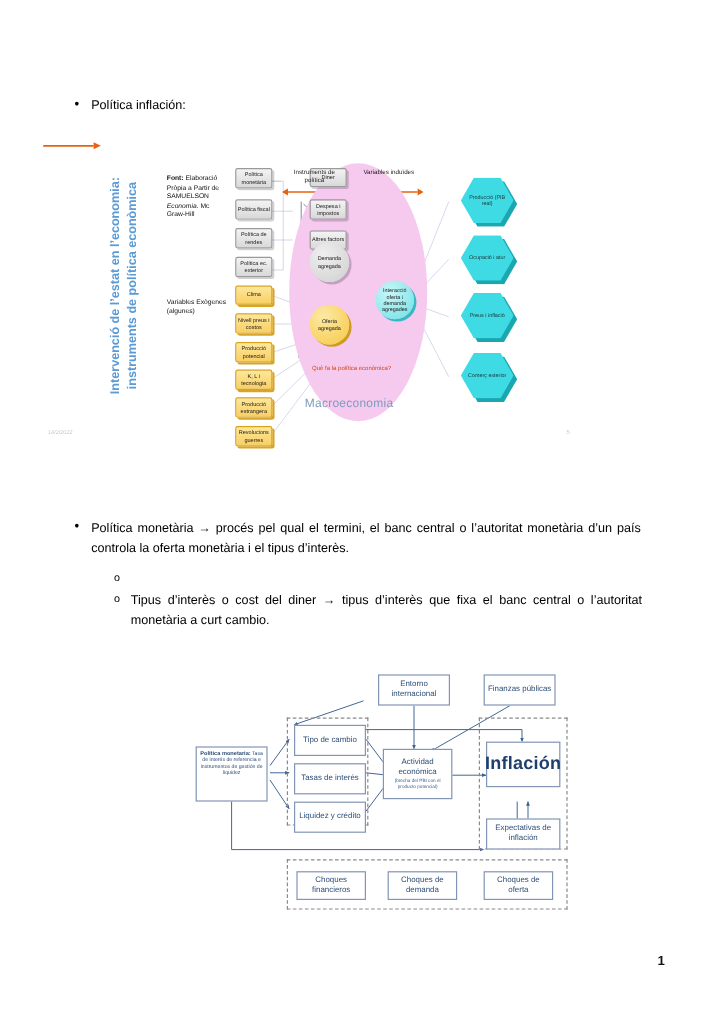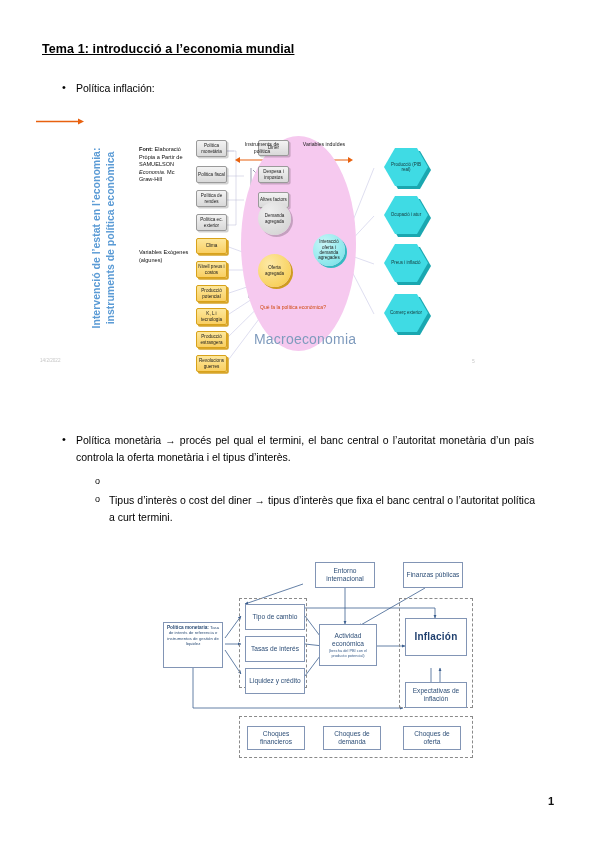--- a/index.html
+++ b/index.html
@@ -73,54 +73,53 @@
     clip-path:polygon(25% 0%,75% 0%,100% 50%,75% 100%,25% 100%,0% 50%);
     display:flex;align-items:center;justify-content:center;text-align:center;
     font-size:4.5px;line-height:5.4px;color:#16383a;padding:2px;box-sizing:border-box;
   }
   .hex-sh{
     position:absolute;width:44px;height:38px;background:#1aa7b0;
     clip-path:polygon(25% 0%,75% 0%,100% 50%,75% 100%,25% 100%,0% 50%);
   }
   .lbl-sm{position:absolute;font-size:5.2px;line-height:6.6px;color:#222;text-align:center;}
   .macro{
-    position:absolute;left:218px;top:213px;font-size:14px;color:#7f9bbd;letter-spacing:.2px;
+    position:absolute;left:218px;top:213px;font-size:10px;color:#7f9bbd;letter-spacing:.2px;
   }
   .qfa{
     position:absolute;left:214px;top:186px;width:86px;text-align:center;
     font-size:5px;line-height:6.2px;color:#d04a10;
   }
   .slide-date{position:absolute;left:4px;top:240px;font-size:4.6px;color:#c6c6c6;}
   .slide-num{position:absolute;left:436px;top:240px;font-size:5px;color:#c6c6c6;}
 
   
   .slide2{position:absolute;left:163px;top:556px;width:312px;height:205px;}
   .b2{
     position:absolute;border:0.8px solid #8295b5;background:#fff;
     display:flex;align-items:center;justify-content:center;text-align:center;
     font-size:6.6px;line-height:8.2px;color:#2d4e77;box-sizing:border-box;padding:1px;
   }
   .dashed{position:absolute;border:1.1px dashed #8a8a8a;box-sizing:border-box;}
-  .infl{font-weight:bold;font-size:10px;color:#1f3f6e;letter-spacing:.2px;}
+  .infl{font-weight:bold;font-size:15px;color:#1f3f6e;letter-spacing:.2px;}
   .pm-box{
     position:absolute;border:0.8px solid #8295b5;background:#fff;box-sizing:border-box;
     font-size:4.3px;line-height:5.4px;color:#2d4e77;text-align:center;padding:2px;
   }
   .pm-box b{font-size:4.7px;}
   .ae-sub{display:block;font-size:3.9px;line-height:4.6px;color:#3b5f8c;margin-top:1px;}
 
   .page-num{position:absolute;left:548px;top:795px;font-size:11px;font-weight:bold;color:#111;}
   svg.ovl{position:absolute;left:0;top:0;overflow:visible;pointer-events:none;}
 </style>
 </head>
 <body>
 
 <div class="page">
 
-  <div class="doc-title">Tema 1: introducció a l’economia mundial</div>
 
   <div class="bullet-row" style="left:62px;top:80px;width:420px;">
     <span class="bul">•</span>
     <span class="btxt">Política inflación:</span>
   </div>
 
   <div class="slide1">
 
     <div class="rot-wrap">
       <div class="rot-inner">Intervenció de l’estat en l’economia: instruments de política econòmica</div>
@@ -229,21 +228,21 @@
 
   <div class="bullet-row" style="left:62px;top:432px;width:472px;">
     <span class="bul">•</span>
     <span class="btxt">Política monetària → procés pel qual el termini, el banc central o l’autoritat monetària d’un país controla la oferta monetària i el tipus d’interès.</span>
   </div>
   <div class="bullet-row" style="left:95px;top:474px;width:440px;">
     <span class="bul-o">o</span>
   </div>
   <div class="bullet-row" style="left:95px;top:492px;width:440px;">
     <span class="bul-o">o</span>
-    <span class="btxt">Tipus d’interès o cost del diner → tipus d’interès que fixa el banc central o l’autoritat política a curt termini.</span>
+    <span class="btxt">Tipus d’interès o cost del diner → tipus d’interès que fixa el banc central o l’autoritat monetària a curt cambio.</span>
   </div>
 
   <div class="slide2">
 
     <svg class="ovl" width="312" height="205">
       <defs>
         <marker id="ah" markerWidth="5" markerHeight="5" refX="4.2" refY="2" orient="auto">
           <path d="M0,0 L4.5,2 L0,4 z" fill="#3c5f8f"></path>
         </marker>
       </defs>

